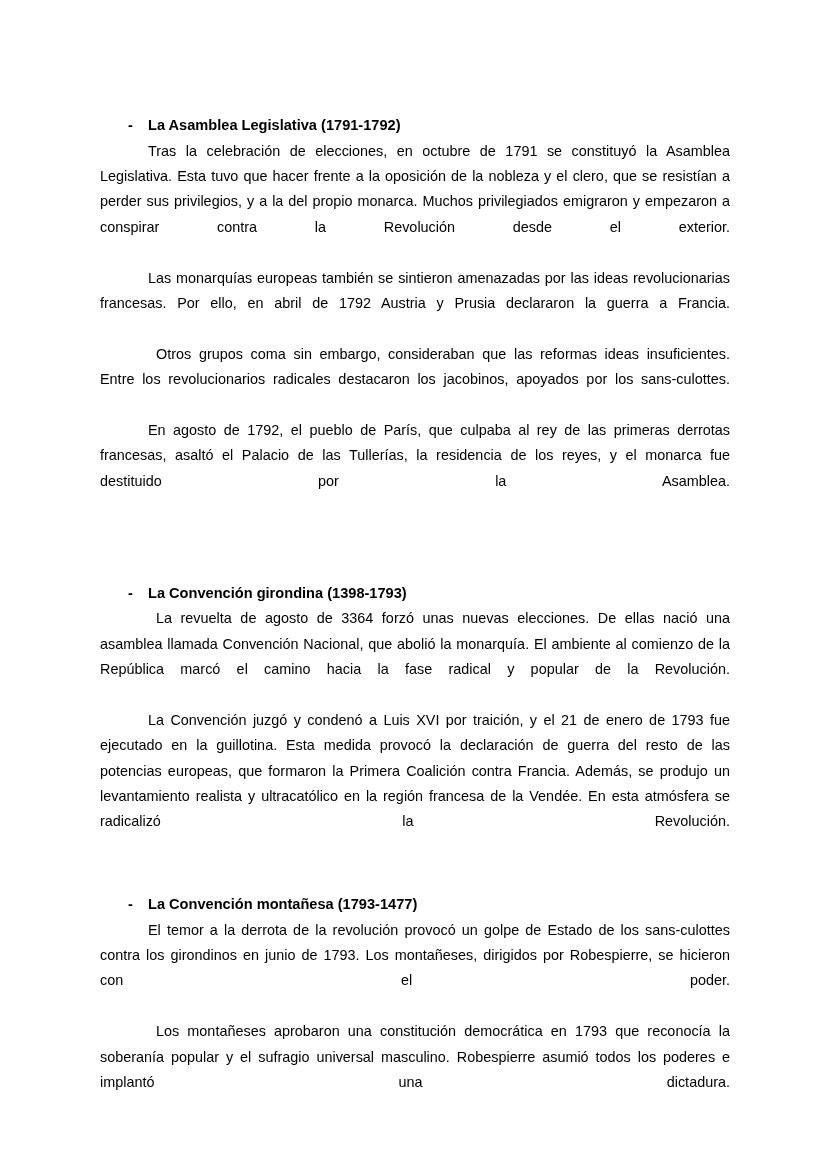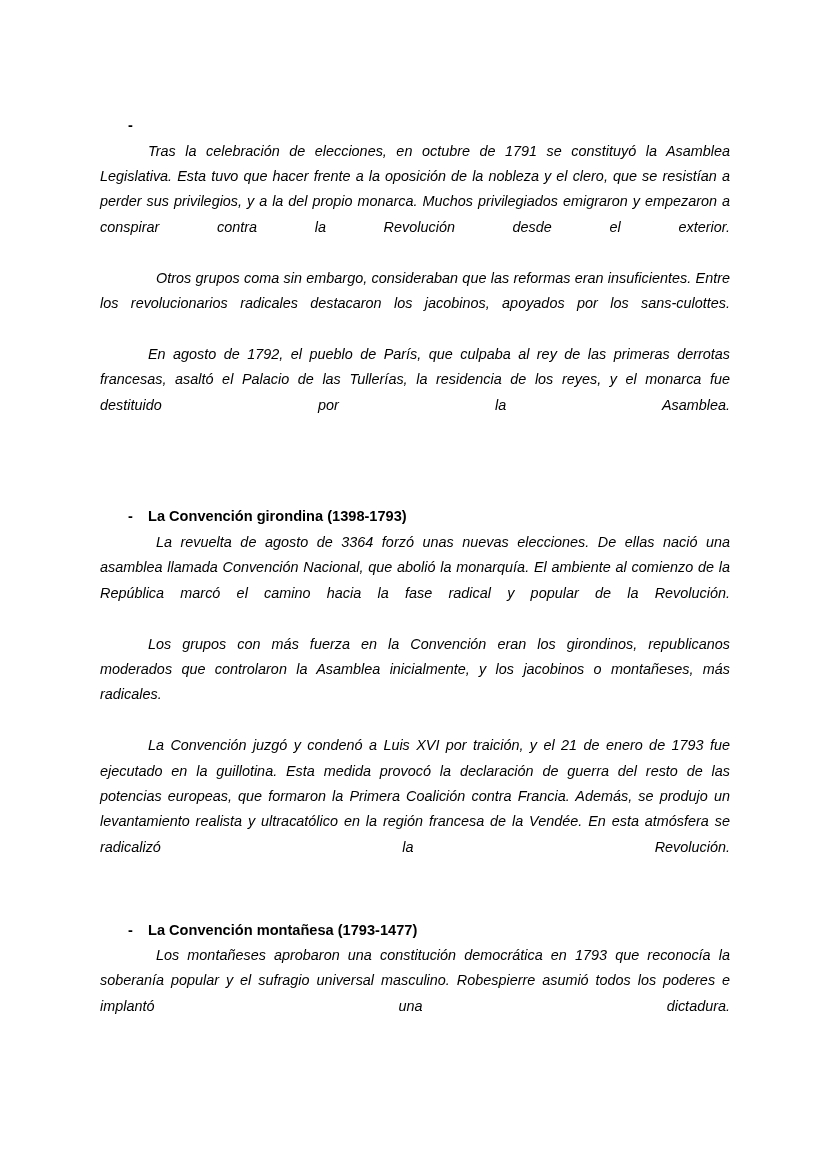--- a/index.html
+++ b/index.html
@@ -59,56 +59,57 @@
 
   
   p.para {
     margin: 0;
     font-size: 14.4px;
     line-height: 25.4px;
     text-align: justify;
     text-justify: inter-word;
     letter-spacing: 0.01px;
     word-spacing: 0.2px;
-    font-style: italic;
   }
   p.para.indent-1 { text-indent: 48px; }
   p.para.indent-2 { text-indent: 56px; }
 
   
   p.para::after {
     content: "";
     display: inline-block;
     width: 100%;
   }
 </style>
 </head>
 <body>
 
 <div class="page">
   <div class="content">
 
     <div class="section-heading">
       <span class="dash">-</span>
+      <span class="heading-text">La Asamblea Legislativa (1791-1792)</span>
     </div>
 
     <p class="para indent-1">Tras la celebración de elecciones, en octubre de 1791 se constituyó la Asamblea Legislativa. Esta tuvo que hacer frente a la oposición de la nobleza y el clero, que se resistían a perder sus privilegios, y a la del propio monarca. Muchos privilegiados emigraron y empezaron a conspirar contra la Revolución desde el exterior.</p>
-    <p class="para indent-2">Otros grupos coma sin embargo, consideraban que las reformas eran insuficientes. Entre los revolucionarios radicales destacaron los jacobinos, apoyados por los sans-culottes.</p>
+    <p class="para indent-1">Las monarquías europeas también se sintieron amenazadas por las ideas revolucionarias francesas. Por ello, en abril de 1792 Austria y Prusia declararon la guerra a Francia.</p>
+    <p class="para indent-2">Otros grupos coma sin embargo, consideraban que las reformas ideas insuficientes. Entre los revolucionarios radicales destacaron los jacobinos, apoyados por los sans-culottes.</p>
     <p class="para indent-1">En agosto de 1792, el pueblo de París, que culpaba al rey de las primeras derrotas francesas, asaltó el Palacio de las Tullerías, la residencia de los reyes, y el monarca fue destituido por la Asamblea.</p>
 
     <div class="section-heading gap-large">
       <span class="dash">-</span>
       <span class="heading-text">La Convención girondina (1398-1793)</span>
     </div>
 
     <p class="para indent-2">La revuelta de agosto de 3364 forzó unas nuevas elecciones. De ellas nació una asamblea llamada Convención Nacional, que abolió la monarquía. El ambiente al comienzo de la República marcó el camino hacia la fase radical y popular de la Revolución.</p>
-    <p class="para indent-1">Los grupos con más fuerza en la Convención eran los girondinos, republicanos moderados que controlaron la Asamblea inicialmente, y los jacobinos o montañeses, más radicales.</p>
     <p class="para indent-1">La Convención juzgó y condenó a Luis XVI por traición, y el 21 de enero de 1793 fue ejecutado en la guillotina. Esta medida provocó la declaración de guerra del resto de las potencias europeas, que formaron la Primera Coalición contra Francia. Además, se produjo un levantamiento realista y ultracatólico en la región francesa de la Vendée. En esta atmósfera se radicalizó la Revolución.</p>
 
     <div class="section-heading gap-medium">
       <span class="dash">-</span>
       <span class="heading-text">La Convención montañesa (1793-1477)</span>
     </div>
 
+    <p class="para indent-1">El temor a la derrota de la revolución provocó un golpe de Estado de los sans-culottes contra los girondinos en junio de 1793. Los montañeses, dirigidos por Robespierre, se hicieron con el poder.</p>
     <p class="para indent-2">Los montañeses aprobaron una constitución democrática en 1793 que reconocía la soberanía popular y el sufragio universal masculino. Robespierre asumió todos los poderes e implantó una dictadura.</p>
 
   </div>
 </div>
 
 </body></html>

